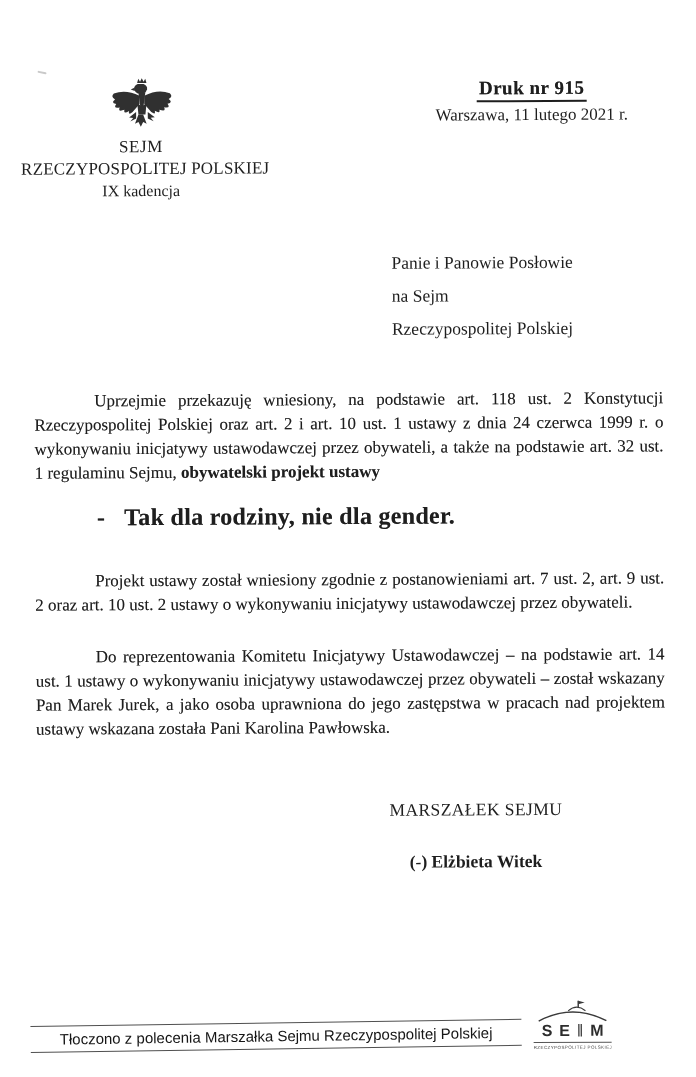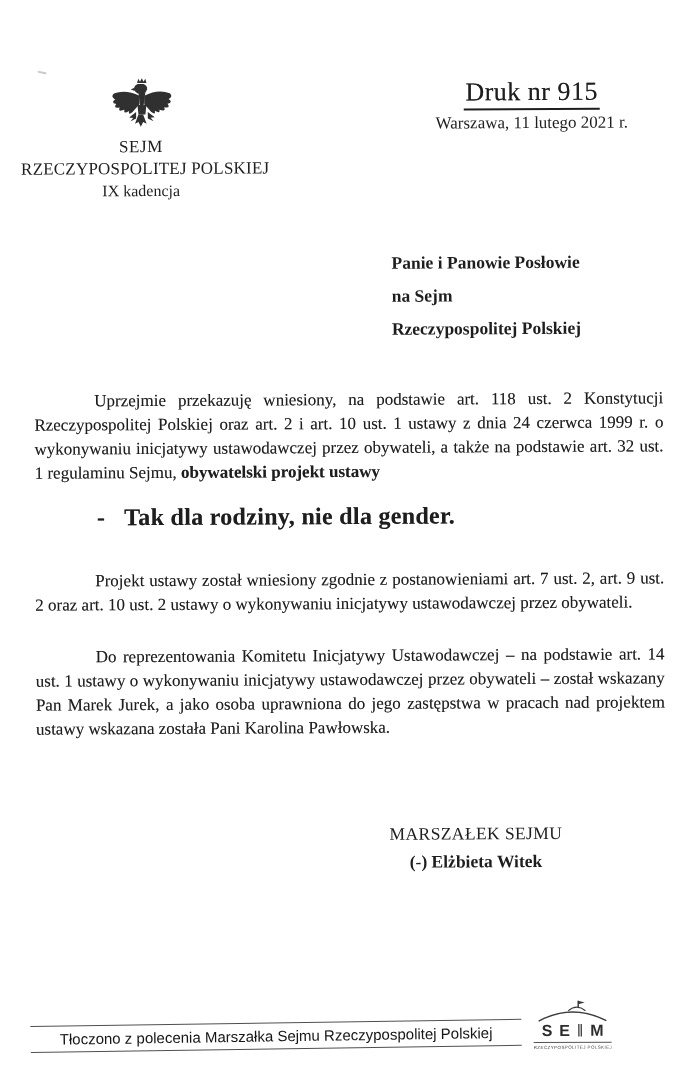--- a/index.html
+++ b/index.html
@@ -37,37 +37,36 @@
   .inst-3 { font-size: 16px; margin-top: 3px; }
 
   .letterhead-right {
     position: absolute;
     left: 408px; top: 78px;
     width: 252px;
     text-align: center;
   }
   .print-number {
     display: inline-block;
-    font-size: 26px;
-    font-weight: normal;
+    font-size: 19px;
+    font-weight: bold;
     letter-spacing: 0.5px;
     border-bottom: 2.5px solid #1e1e1e;
     padding: 0 2px 1px 2px;
     text-shadow: 0 0 0.5px rgba(20,20,20,.6);
   }
   .place-date { font-size: 17px; margin-top: 3px; white-space: nowrap; }
 
   
   .addressee {
     position: absolute;
     left: 393px; top: 247px;
     font-size: 17.5px;
     line-height: 33px;
     white-space: nowrap;
-    font-weight: bold;
   }
 
   
   .para {
     position: absolute;
     left: 35px;
     width: 629px;
     font-size: 17px;
     line-height: 23.9px;
     text-align: justify;
@@ -87,21 +86,21 @@
     font-size: 24px;
     font-weight: bold;
     letter-spacing: 0.3px;
     text-shadow: 0 0 0.5px rgba(20,20,20,.55);
   }
   .bill-title .dash { margin-right: 19px; }
 
   
   .sig-role {
     position: absolute;
-    left: 388px; top: 824px;
+    left: 388px; top: 800px;
     font-size: 17.5px;
     letter-spacing: 0.4px;
     white-space: nowrap;
     text-align: right;
   }
   .sig-name {
     position: absolute;
     left: 408px; top: 852px;
     font-size: 17.5px;
     white-space: nowrap;

